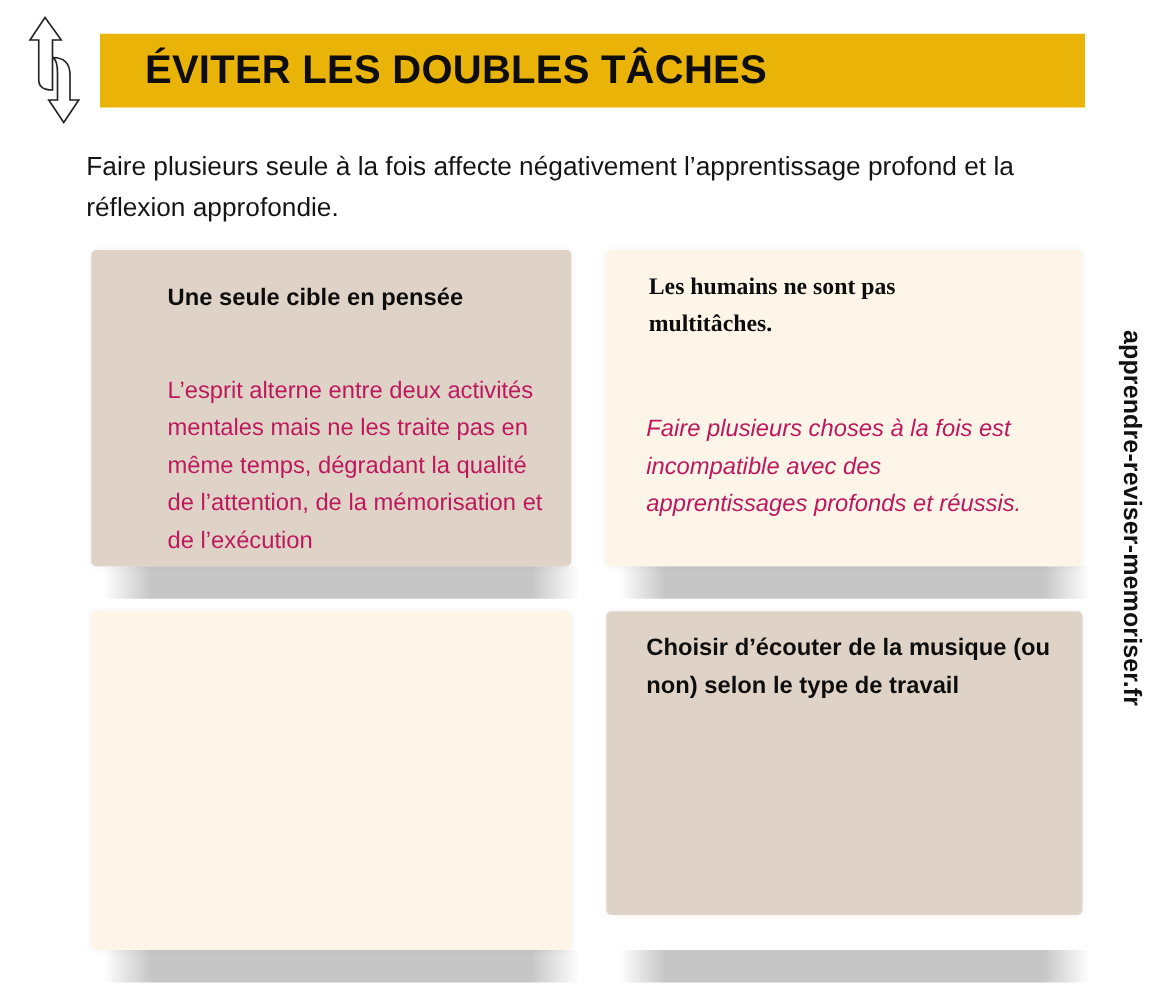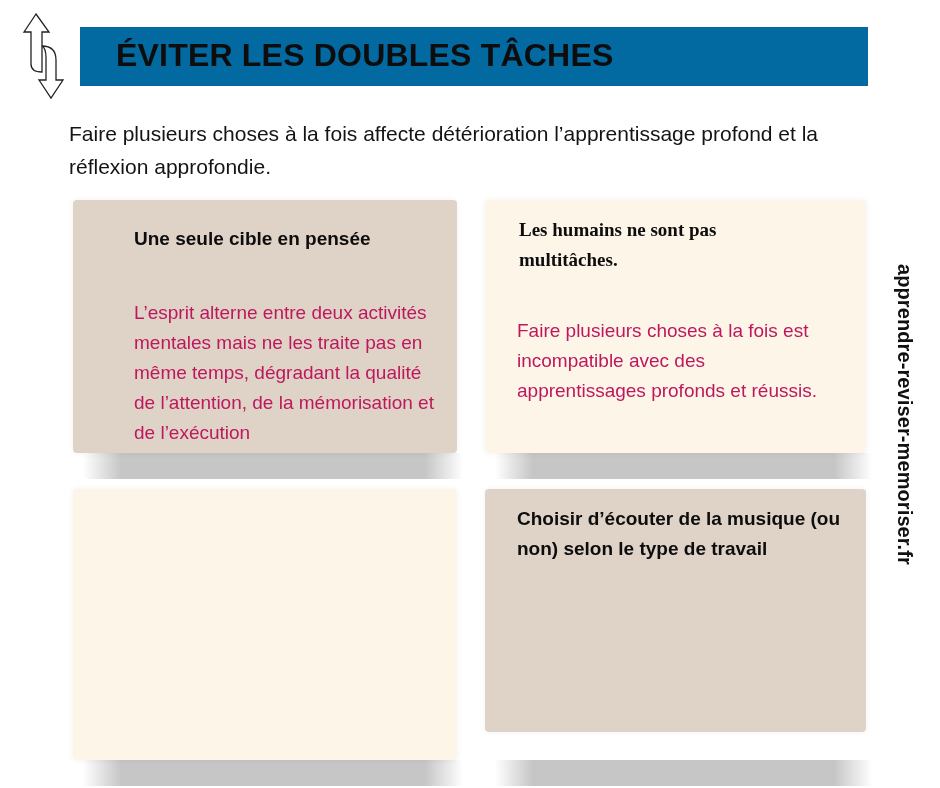--- a/index.html
+++ b/index.html
@@ -4,21 +4,21 @@
   <style>
     html, body { margin: 0; padding: 0; }
     body {
       width: 940px; height: 788px; position: relative; overflow: hidden;
       background: #ffffff; color: #111111;
       font-family: "Liberation Sans", sans-serif;
     }
     .logo-icon { position: absolute; left: 22px; top: 12px; width: 52px; height: 88px; }
     .title-bar {
       position: absolute; left: 80px; top: 27px; width: 788px; height: 59px;
-      background: #0369a1;
+      background: #eab308;
     }
     .title-text {
       position: absolute; left: 36px; top: 10px;
       font-size: 32px; font-weight: bold; letter-spacing: 0.2px; color: #0d0d0d;
     }
     .intro {
       position: absolute; left: 69px; top: 117px; width: 760px;
       font-size: 21px; line-height: 33px; color: #141414;
     }
     .side-text {
@@ -51,37 +51,37 @@
 
 <svg class="logo-icon" viewBox="0 0 52 88">
   <path d="M14 2 L2 20 L9 20 L9 52 Q9 60 20 60 L20 20 L27 20 Z" fill="#fff" stroke="#222" stroke-width="1.3" stroke-linejoin="miter"></path>
   <path d="M20 34 Q34 34 34 48 L34 68 L41 68 L29 86 L17 68 L24 68 L24 46 Q24 36 20 34 Z" fill="#fff" stroke="#222" stroke-width="1.3" stroke-linejoin="miter"></path>
 </svg>
 
 <div class="title-bar">
   <div class="title-text">ÉVITER LES DOUBLES TÂCHES</div>
 </div>
 
-<div class="intro">Faire plusieurs choses à la fois affecte détérioration l’apprentissage profond et la réflexion approfondie.</div>
+<div class="intro">Faire plusieurs seule à la fois affecte négativement l’apprentissage profond et la réflexion approfondie.</div>
 
 <div class="side-text">apprendre-reviser-memoriser.fr</div>
 
 <div class="card-wrap" style="left:73px; top:200px; width:384px; height:253px;">
   <div class="shelf" style="top:253px;"></div>
   <div class="card dark">
     <div class="card-title" style="left:61px; top:24px; width:310px;">Une seule cible en pensée</div>
     <div class="card-body" style="left:61px; top:58px; width:310px;">L’esprit alterne entre deux activités mentales mais ne les traite pas en même temps, dégradant la qualité de l’attention, de la mémorisation et de l’exécution</div>
   </div>
 </div>
 
 <div class="card-wrap" style="left:485px; top:200px; width:381px; height:253px;">
   <div class="shelf" style="top:253px;"></div>
   <div class="card light">
     <div class="card-title" style="left:34px; top:15px; width:300px;font-family:Liberation Serif, serif;">Les humains ne sont pas multitâches.</div>
-    <div class="card-body" style="left:32px; top:76px; width:320px;">Faire plusieurs choses à la fois est incompatible avec des apprentissages profonds et réussis.</div>
+    <div class="card-body" style="left:32px; top:89px; width:320px;font-style:italic;">Faire plusieurs choses à la fois est incompatible avec des apprentissages profonds et réussis.</div>
   </div>
 </div>
 
 <div class="card-wrap" style="left:73px; top:489px; width:384px; height:271px;">
   <div class="shelf" style="top:271px;"></div>
   <div class="card light">
   </div>
 </div>
 
 <div class="card-wrap" style="left:485px; top:489px; width:381px; height:243px;">

